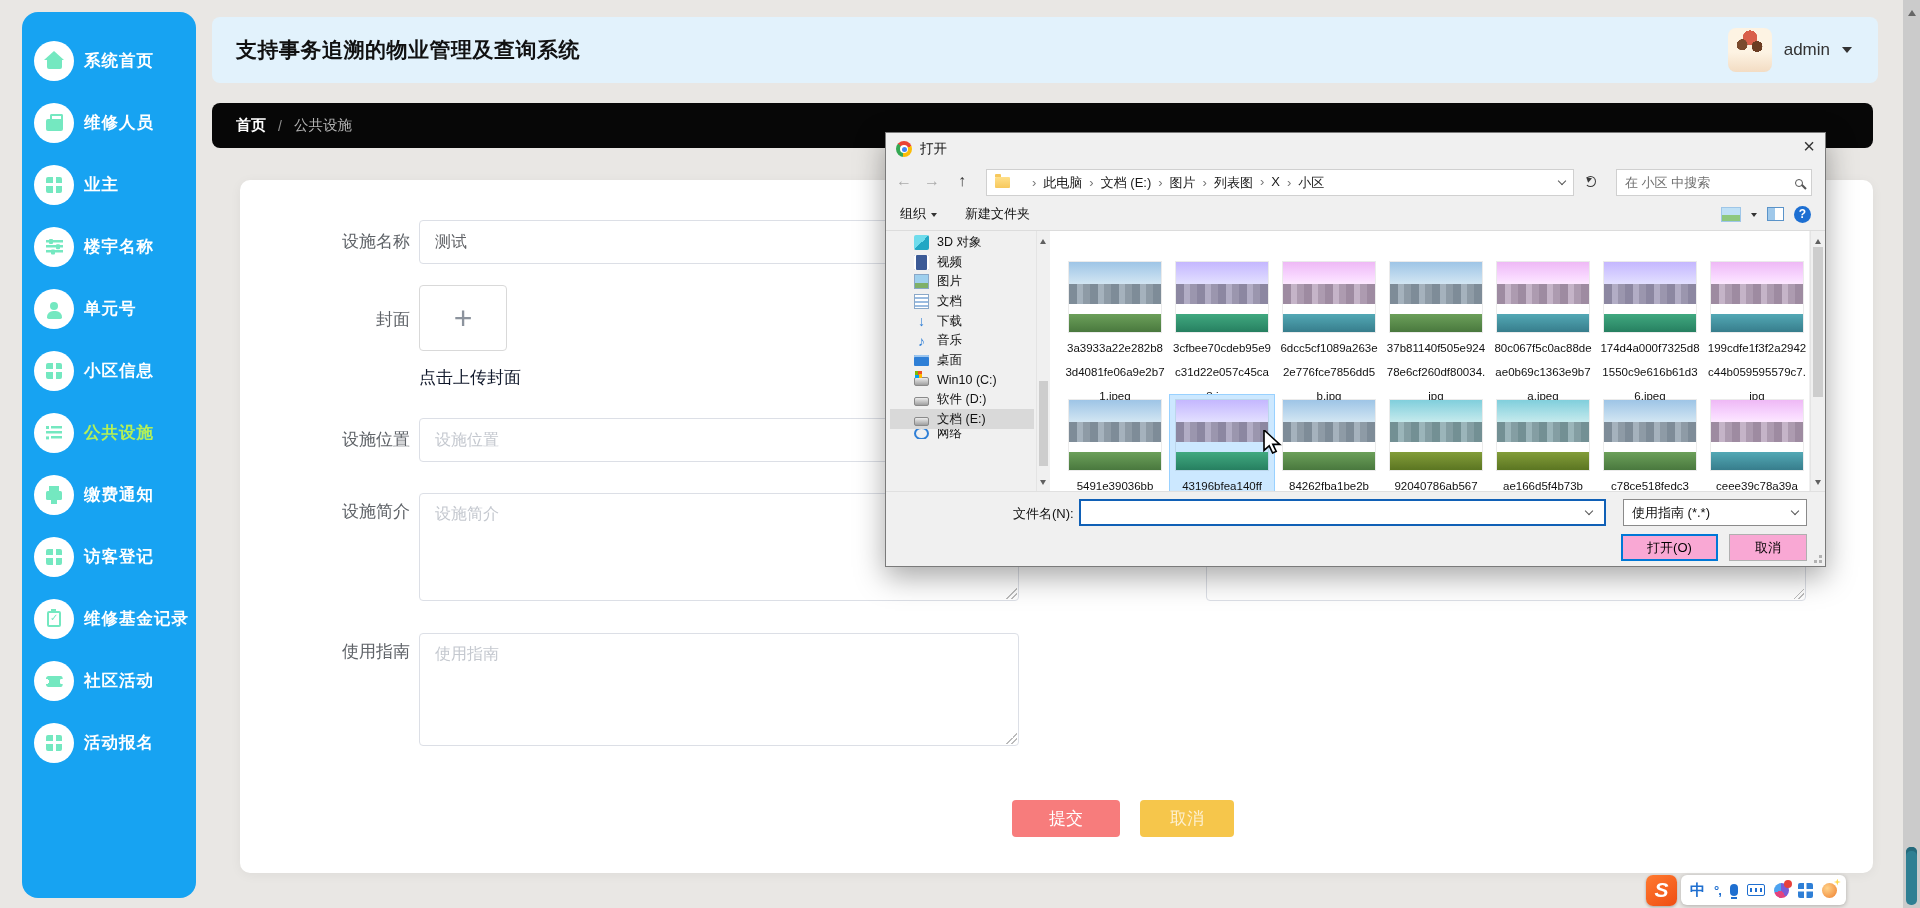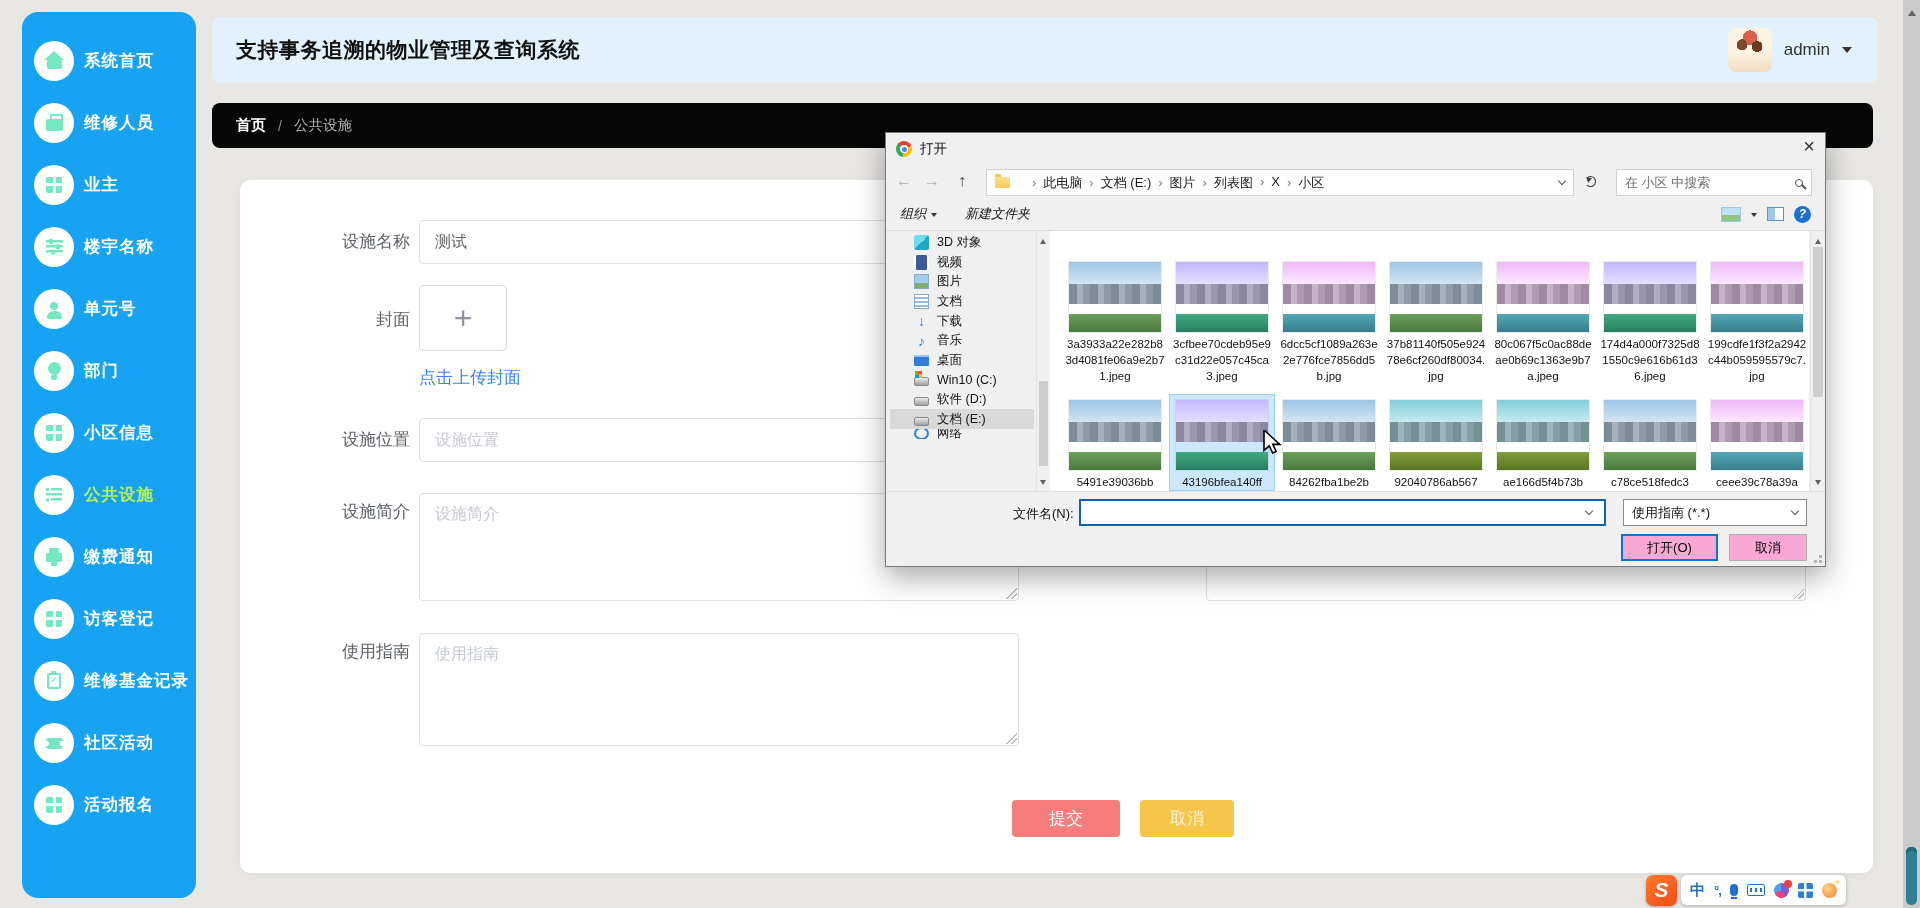--- a/index.html
+++ b/index.html
@@ -74,21 +74,21 @@
   .flabel { position:absolute; left:0; width:170px; text-align:right; color:#5f6368; font-size:17px; }
   .finput { position:absolute; left:179px; width:600px; height:44px; border:1px solid #dcdfe6; border-radius:4px;
     padding:0 15px; font-size:16px; color:#606266; background:#fff; outline:none; font-family:inherit; }
   .finput::placeholder, textarea::placeholder { color:#c4c8cf; }
   .ftext { position:absolute; border:1px solid #dcdfe6; border-radius:4px; padding:10px 15px; font-size:16px;
     color:#606266; background:#fff; resize:none; outline:none; font-family:inherit; }
   .grip { position:absolute; width:11px; height:11px; pointer-events:none;
     background: linear-gradient(135deg, transparent 0 50%, #bbb 50% 56%, transparent 56% 72%, #bbb 72% 78%, transparent 78%); }
   #upload-box { position:absolute; left:179px; top:105px; width:88px; height:66px; border:1px solid #d9d9d9; border-radius:4px;
     display:flex; align-items:center; justify-content:center; color:#8c939d; font-size:32px; font-weight:100; cursor:pointer; }
-  #upload-hint { position:absolute; left:179px; top:186px; color:#3b82f6; font-size:17px; }
+  #upload-hint { position:absolute; left:179px; top:186px; color:#0f172a; font-size:17px; }
   .btn { position:absolute; top:620px; height:37px; border:none; border-radius:4px; font-size:17px; cursor:pointer; font-family:inherit; }
   #btn-submit { left:772px; width:108px; background:#f77c7c; color:#fff; }
   #btn-cancel { left:900px; width:94px; background:#f6c64b; color:#fdf0d0; }
 
   
   #dialog { position:absolute; left:885px; top:132px; width:941px; height:435px; background:#f0f0f0;
     border:1px solid #7a7a7a; box-shadow:0 10px 28px rgba(0,0,0,0.35); z-index:40; font-size:13px; color:#111; }
   #dlg-titlebar { position:absolute; top:0; left:0; right:0; height:32px; display:flex; align-items:center; padding:0 10px; gap:8px; }
   .chrome-ico { width:16px; height:16px; border-radius:50%; position:relative;
     background:conic-gradient(from -50deg, #ea4335 0 33%, #fbbc05 33% 66%, #34a853 66% 100%); }
@@ -107,21 +107,21 @@
   .crumb-seg::before { content:"›"; color:#777; margin-right:7px; }
   .chev { width:6px; height:6px; border-right:1.5px solid #555; border-bottom:1.5px solid #555; transform:rotate(45deg); display:inline-block; }
   .addr-chev { margin-left:auto; margin-top:-3px; }
   .refresh-ico { position:absolute; left:699px; top:7px; width:11px; height:11px; border:1.6px solid #3a3a3a; border-radius:50%; border-left-color:transparent; }
   .refresh-ico::after { content:""; position:absolute; left:-3px; top:-2px; border:3.5px solid transparent; border-right:5px solid #3a3a3a; transform:rotate(40deg); }
   .searchbox { position:absolute; left:730px; top:0; width:196px; height:27px; background:#fff; border:1px solid #d0d0d0;
     display:flex; align-items:center; padding:0 8px; color:#6e6e6e; }
   .mag { margin-left:auto; width:8px; height:8px; border:1.6px solid #555; border-radius:50%; position:relative; }
   .mag::after { content:""; position:absolute; width:6px; height:1.6px; background:#555; transform:rotate(45deg); right:-5px; bottom:-2px; }
 
-  #dlg-toolbar { position:absolute; top:68px; left:0; right:0; height:26px; display:flex; align-items:center; padding:0 14px; gap:6px;font-style:italic; }
+  #dlg-toolbar { position:absolute; top:68px; left:0; right:0; height:26px; display:flex; align-items:center; padding:0 14px; gap:6px; }
   #dlg-toolbar .tbtn { display:flex; align-items:center; gap:5px; cursor:pointer; }
   .tri-sm { width:0; height:0; border:3.5px solid transparent; border-top:4.5px solid #333; margin-top:4px; }
   #tb-right { margin-left:auto; display:flex; align-items:center; gap:10px; }
   .view-ico { width:20px; height:15px; border:1px solid #9ec6e8; background:linear-gradient(180deg,#bfe0f5 55%, #8ec87e 55%); }
   .pane-ico { width:17px; height:14px; border:1px solid #5a93c9; background:linear-gradient(90deg,#9fc8ea 0 45%, #fff 45%); }
   .help-ico { width:17px; height:17px; border-radius:50%; background:#1d6fd2; color:#fff; font-size:12px; font-weight:bold;
     display:flex; align-items:center; justify-content:center; }
   #dlg-sep { position:absolute; top:97px; left:0; right:0; border-top:1px solid #dcdcdc; }
 
   
@@ -152,21 +152,21 @@
   #filearea { position:absolute; left:164px; top:98px; width:759px; height:262px; background:#fff; overflow:hidden; }
   .fcell { position:absolute; width:104px; text-align:center; padding-top:4px; }
   .fcell.hover { background:#cce8ff; outline:1px solid #99d1ff; }
   .fthumb { width:94px; height:72px; margin:0 auto; border:1px solid rgba(0,0,0,0.08);
     background: linear-gradient(#9ec5e6,#d3e6f3) top/100% 32% no-repeat,
       repeating-linear-gradient(90deg,#7e8c98 0 8px, #a5b2bd 8px 14px, #8e9ba6 14px 21px) 0 32%/100% 42% no-repeat,
       linear-gradient(#6ca05a,#49783e) bottom/100% 26% no-repeat; }
   .fthumb.v1 { filter:hue-rotate(45deg) saturate(1.25); }
   .fthumb.v2 { filter:hue-rotate(80deg) saturate(1.1) brightness(1.05); }
   .fthumb.v3 { filter:hue-rotate(-25deg) saturate(1.35); }
-  .fname { margin-top:3px; font-size:11.5px; line-height:16px; color:#111; word-break:break-all; padding:0 2px; }
+  .fname { margin-top:3px; font-size:11.5px; line-height:24px; color:#111; word-break:break-all; padding:0 2px; }
   
   #fsb { position:absolute; right:0; top:0; width:15px; height:262px; background:#f0f0f0; border-left:1px solid #e4e4e4; }
   #fsb .arrow-up, #fsb .arrow-dn { position:absolute; left:4px; width:0; height:0; border:3.5px solid transparent; }
   #fsb .arrow-up { top:5px; border-bottom:5px solid #606060; }
   #fsb .arrow-dn { bottom:5px; border-top:5px solid #606060; }
   #fsb .thumbbar { position:absolute; left:2px; top:16px; width:10px; height:150px; background:#cdcdcd; }
 
   
   #dlg-footer { position:absolute; bottom:0; left:0; right:0; height:75px; background:#f0f0f0; border-top:1px solid #e0e0e0; }
   #fn-label { position:absolute; left:127px; top:13px; font-size:13px; }
@@ -246,26 +246,20 @@
       <span class="mlabel">楼宇名称</span>
     </div>
 
     <div class="mitem">
       <span class="mico">
         <span class="g user"></span>
       </span>
       <span class="mlabel">单元号</span>
     </div>
 
-    <div class="mitem">
-      <span class="mico">
-        <span class="g bulb"></span>
-      </span>
-      <span class="mlabel">部门</span>
-    </div>
 
     <div class="mitem">
       <span class="mico">
         <span class="g grid"></span>
       </span>
       <span class="mlabel">小区信息</span>
     </div>
 
     <div class="mitem active">
       <span class="mico">

